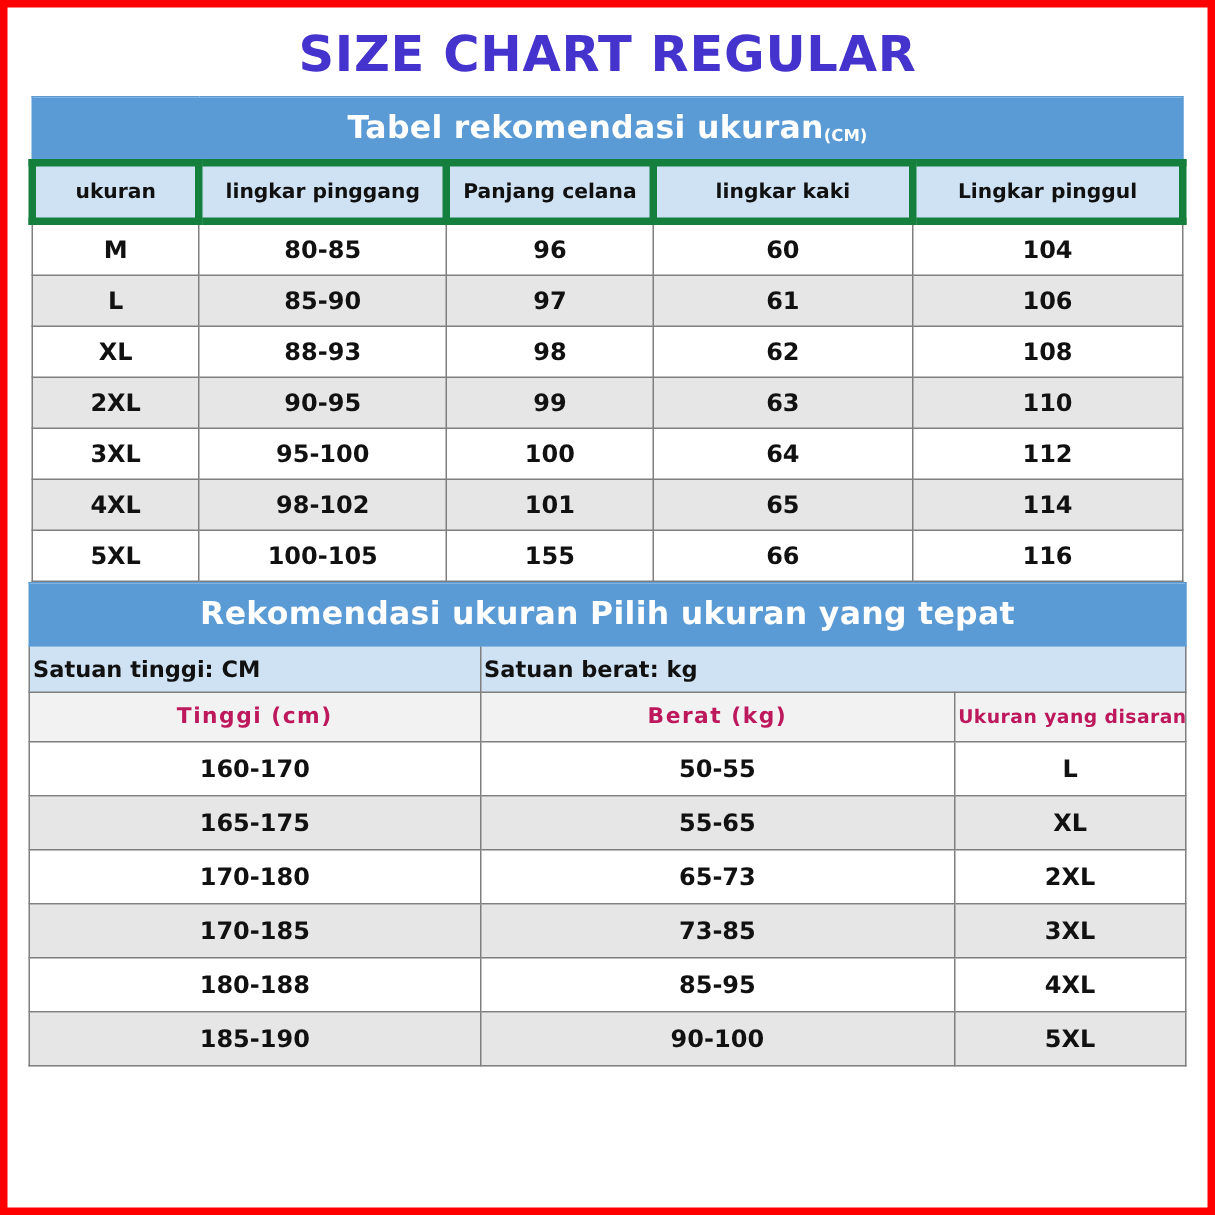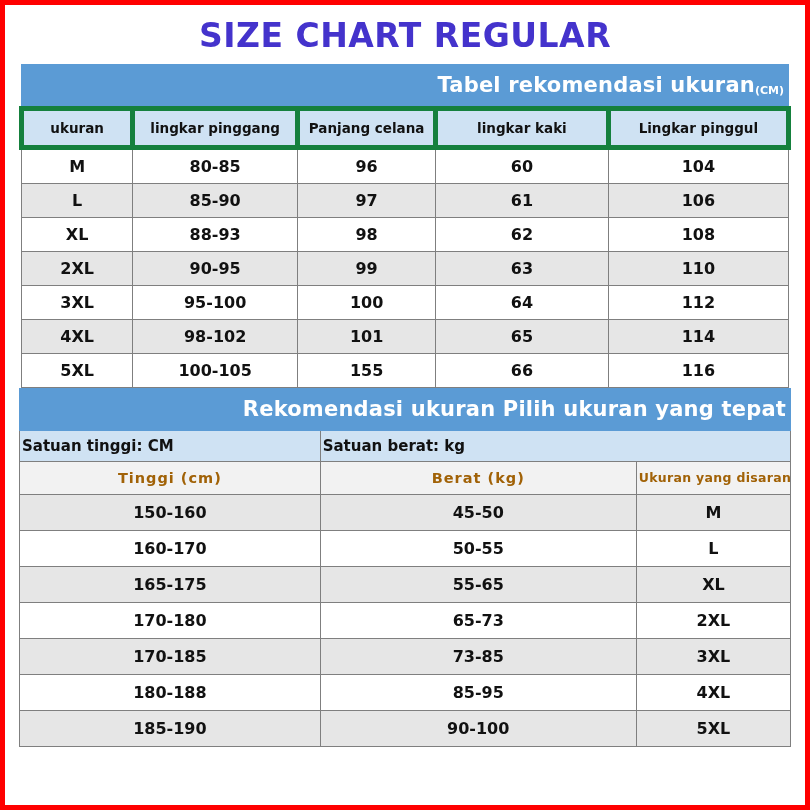--- a/index.html
+++ b/index.html
@@ -38,21 +38,21 @@
     table-layout: fixed;
   }
   .tbl1, .tbl2 {
     border: 1px solid #6f6f6f;
   }
   .banner td {
     background: #5b9bd5;
     color: #ffffff;
     font-weight: bold;
     font-size: 21px;
-    text-align: right;
+    text-align: center;
     padding: 8px 4px 9px 4px;
     letter-spacing: 0.2px;
     border: 1px solid #5b9bd5;
   }
   .banner .unit {
     font-size: 11px;
     font-weight: bold;
     vertical-align: bottom;
     letter-spacing: 0;
   }
@@ -92,21 +92,21 @@
     border: 1px solid #7f7f7f;
     color: #111;
   }
   .col-hdr td {
     background: #f2f2f2;
     font-weight: bold;
     font-size: 14.5px;
     text-align: center;
     padding: 8px 2px;
     border: 1px solid #7f7f7f;
-    color: #a16207;
+    color: #be185d;
     letter-spacing: 1px;
   }
   .col-hdr td.small {
     font-size: 12.5px;
     letter-spacing: 0.3px;
     line-height: 1.25;
     overflow: hidden;
     white-space: nowrap;
   }
   .row2 td {
@@ -211,25 +211,20 @@
     </tr>
     <tr class="sub-hdr">
       <td>Satuan tinggi: CM</td>
       <td colspan="2">Satuan berat: kg</td>
     </tr>
     <tr class="col-hdr">
       <td>Tinggi (cm)</td>
       <td>Berat (kg)</td>
       <td class="small">Ukuran yang disarankan</td>
     </tr>
-    <tr class="row2 even">
-      <td>150-160</td>
-      <td>45-50</td>
-      <td>M</td>
-    </tr>
     <tr class="row2 odd">
       <td>160-170</td>
       <td>50-55</td>
       <td>L</td>
     </tr>
     <tr class="row2 even">
       <td>165-175</td>
       <td>55-65</td>
       <td>XL</td>
     </tr>

